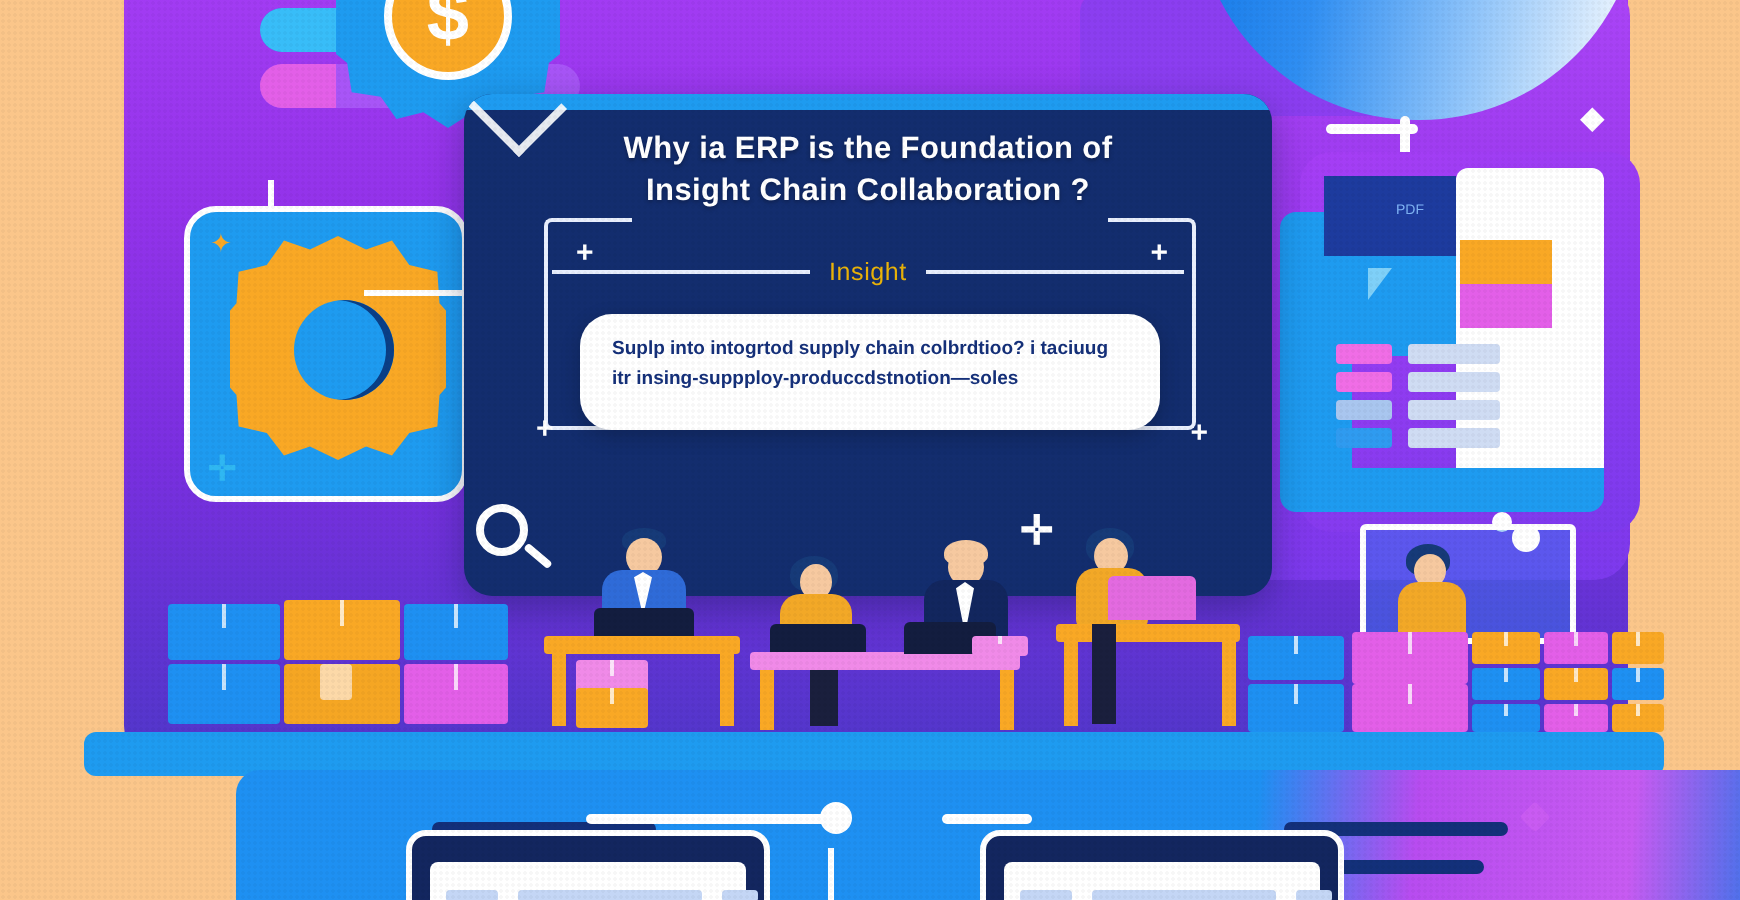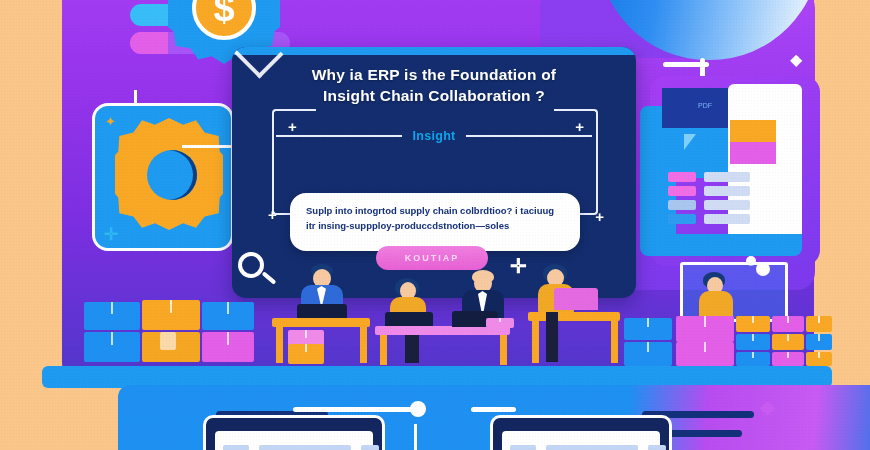--- a/index.html
+++ b/index.html
@@ -96,35 +96,34 @@
   .screen-title{
     position:absolute; left:30px; top:18px; width:344px;
     color:#fff; text-align:center; font-size:15.5px; font-weight:700;
     line-height:1.35; letter-spacing:.2px; text-shadow:0 1px 2px rgba(0,0,0,.3);
   }
   .insight-row{
     position:absolute; left:44px; top:82px; width:316px;
     display:flex; align-items:center; gap:10px;
   }
   .insight-row .ln{ flex:1; height:2px; background:#e8eefc; }
-  .insight-row .lbl{ color:#0ea5e9; font-size:12.5px; font-weight:700; letter-spacing:.3px; }
+  .insight-row .lbl{ color:#eab308; font-size:12.5px; font-weight:400; letter-spacing:.3px; }
 
   .bracket{ position:absolute; border:2px solid #e8eefc; }
   .bracket.l{ left:40px; top:62px; width:44px; height:34px; border-right:none; border-bottom:none; border-radius:4px 0 0 0;}
   .bracket.r{ right:38px; top:62px; width:44px; height:34px; border-left:none; border-bottom:none; border-radius:0 4px 0 0;}
   .bracket.l2{ left:40px; top:96px; width:44px; height:72px; border-right:none; border-top:none; border-radius:0 0 0 4px;}
   .bracket.r2{ right:38px; top:96px; width:44px; height:72px; border-left:none; border-top:none; border-radius:0 0 4px 0;}
   .plus-screen{ position:absolute; color:#fff; font-size:15px; font-weight:700; line-height:1;}
 
   .bubble{
     position:absolute; left:58px; top:110px; width:290px; min-height:58px;
     background:#fff; border-radius:16px; padding:11px 16px;
     color:#15307a; font-size:9.5px; line-height:1.55; font-weight:700;
     box-shadow:0 3px 10px rgba(0,0,0,.2);
-    margin-top:36px;
   }
   .cta{
     position:absolute; left:144px; top:199px; width:112px; height:24px;
     background:linear-gradient(180deg,#f07fe0,#e760d4);
     border-radius:14px; border:none; cursor:pointer;
     color:#ffd9f4; font-size:9px; font-weight:700; letter-spacing:2px;
     display:flex; align-items:center; justify-content:center;
   }
 
   
@@ -252,21 +251,20 @@
     <div class="plus-screen" style="right:52px;top:72px;">+</div>
 
     <div class="insight-row">
       <div class="ln"></div>
       <div class="lbl">Insight</div>
       <div class="ln"></div>
     </div>
 
     <div class="bubble">Suplp into intogrtod supply chain colbrdtioo? i taciuug itr insing-suppploy-produccdstnotion—soles</div>
 
-    <button class="cta">KOUTIAP</button>
 
     <div class="plus-screen" style="left:36px;top:160px;">+</div>
     <div class="plus-screen" style="right:32px;top:162px;">+</div>
   </div>
 
   <div class="mag-circle"></div>
   <div class="mag-handle"></div>
 
   <div class="box" style="left:84px;top:302px;width:56px;height:28px;background:#1e90f2;"></div>
   <div class="box" style="left:142px;top:300px;width:58px;height:30px;background:#f9a825;"></div>

